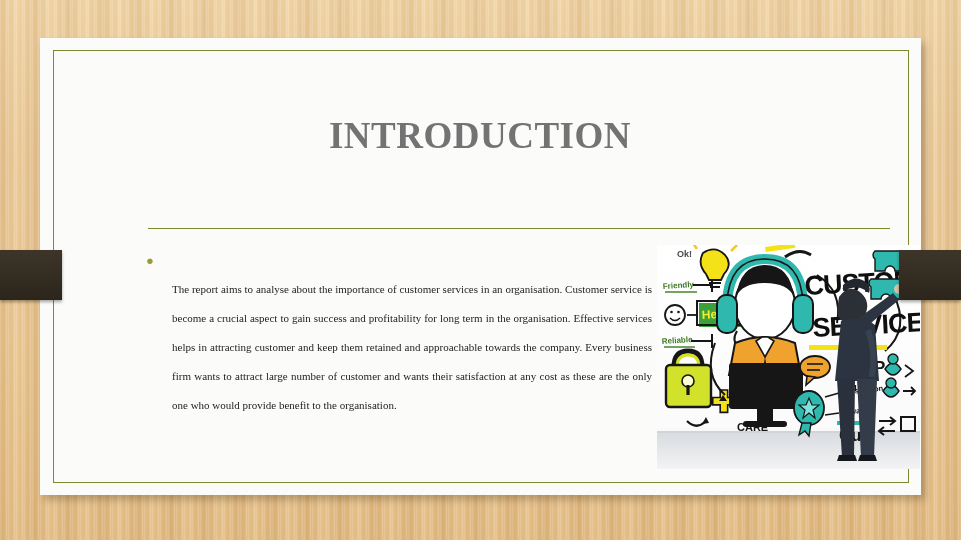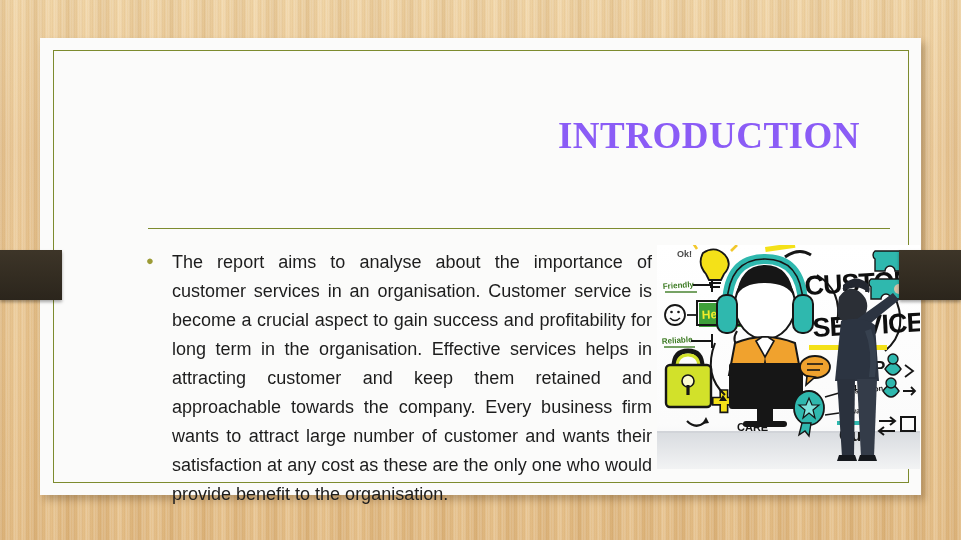--- a/index.html
+++ b/index.html
@@ -65,26 +65,26 @@
   }
   .bar-left  { left: 0px;  width: 62px; }
   .bar-right { right: 0px; width: 62px; }
 
   
   .title {
     position: absolute;
     left: 60px;
     top: 76px;
     width: 760px;
-    text-align: right;
+    text-align: center;
     font-family: "Liberation Serif", serif;
     font-weight: bold;
     font-size: 37px;
     letter-spacing: 0.5px;
-    color: #8b5cf6;
+    color: #737373;
   }
 
   
   .divider {
     position: absolute;
     left: 108px;
     top: 190px;
     width: 742px;
     height: 0;
     border-top: 1.5px solid #7d8b2e;
@@ -106,24 +106,25 @@
     width: 26px;
     padding-top: 6px;
     color: #9c9b35;
     font-size: 13px;
     line-height: 1;
   }
   .bullet-text {
     flex: 1 1 auto;
     text-align: justify;
     text-justify: inter-word;
-    font-family: Liberation Sans, sans-serif;
-    font-size: 18px;
+    font-family: Liberation Serif, serif;
+    font-size: 11px;
     line-height: 29px;
     color: #1d1d1d;
+    margin-top: 27px;
   }
 
   
   .photo {
     position: absolute;
     left: 617px;
     top: 207px;
     width: 263px;
     height: 224px;
     overflow: hidden;

